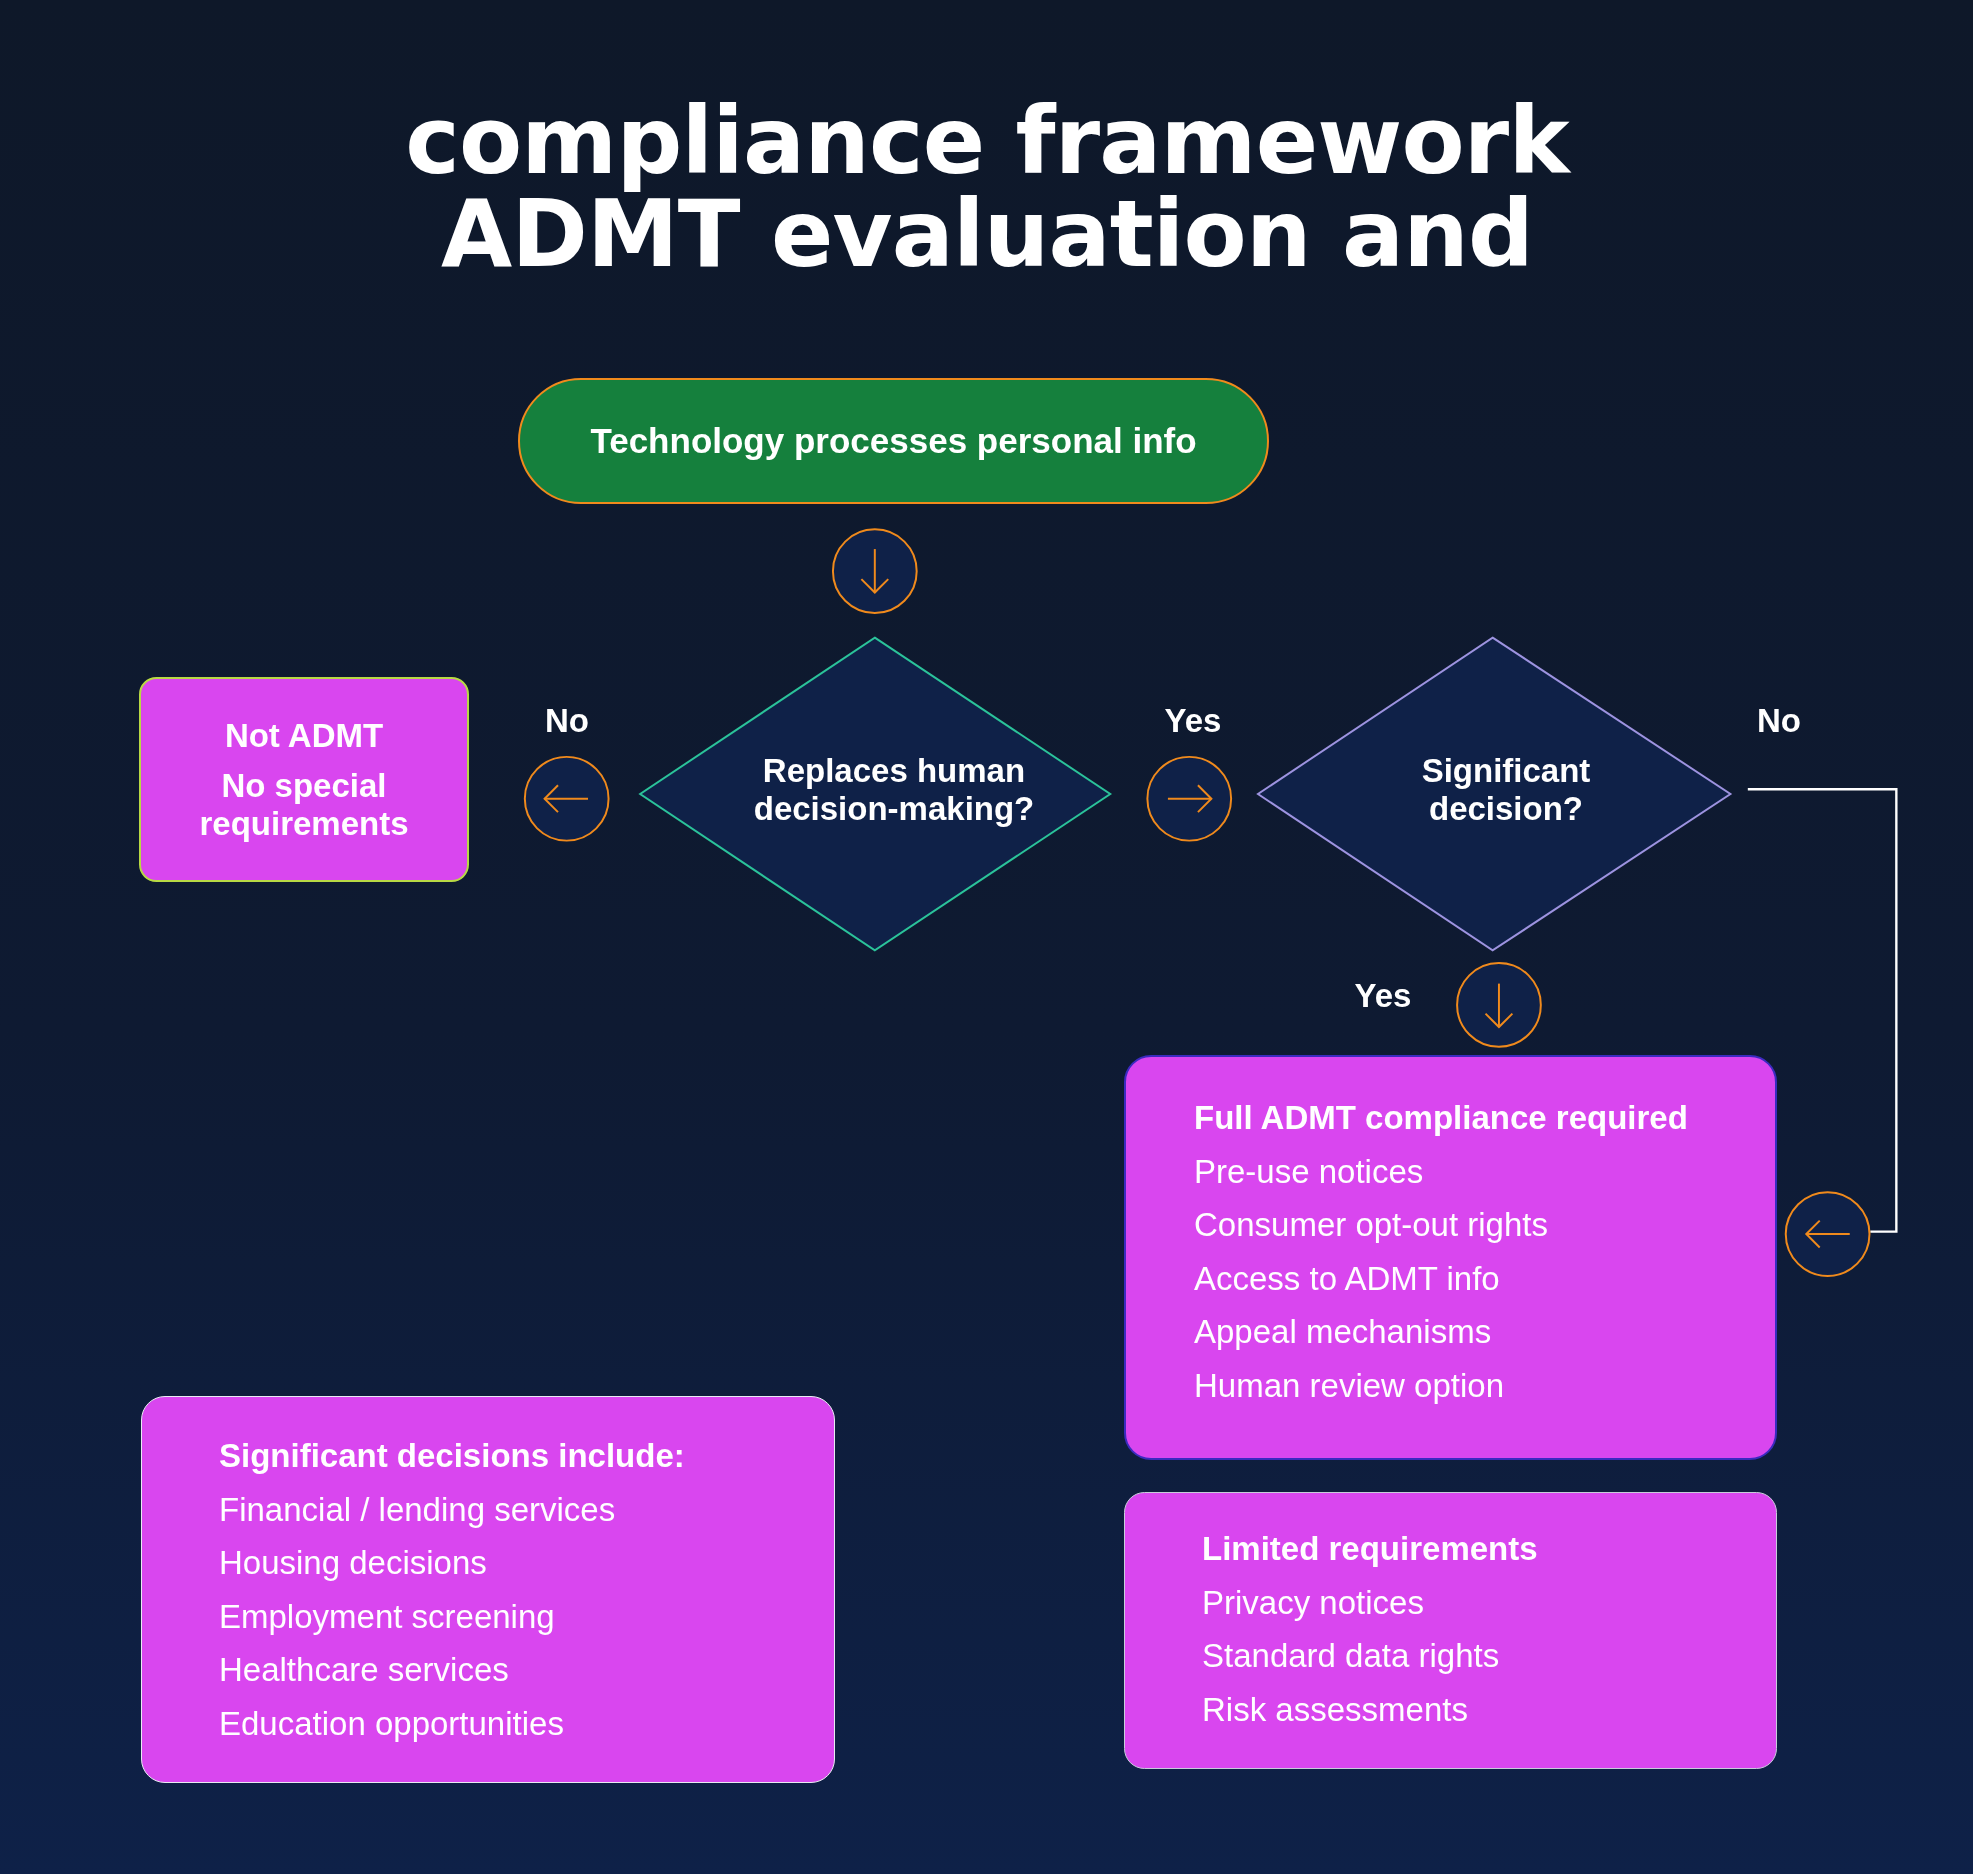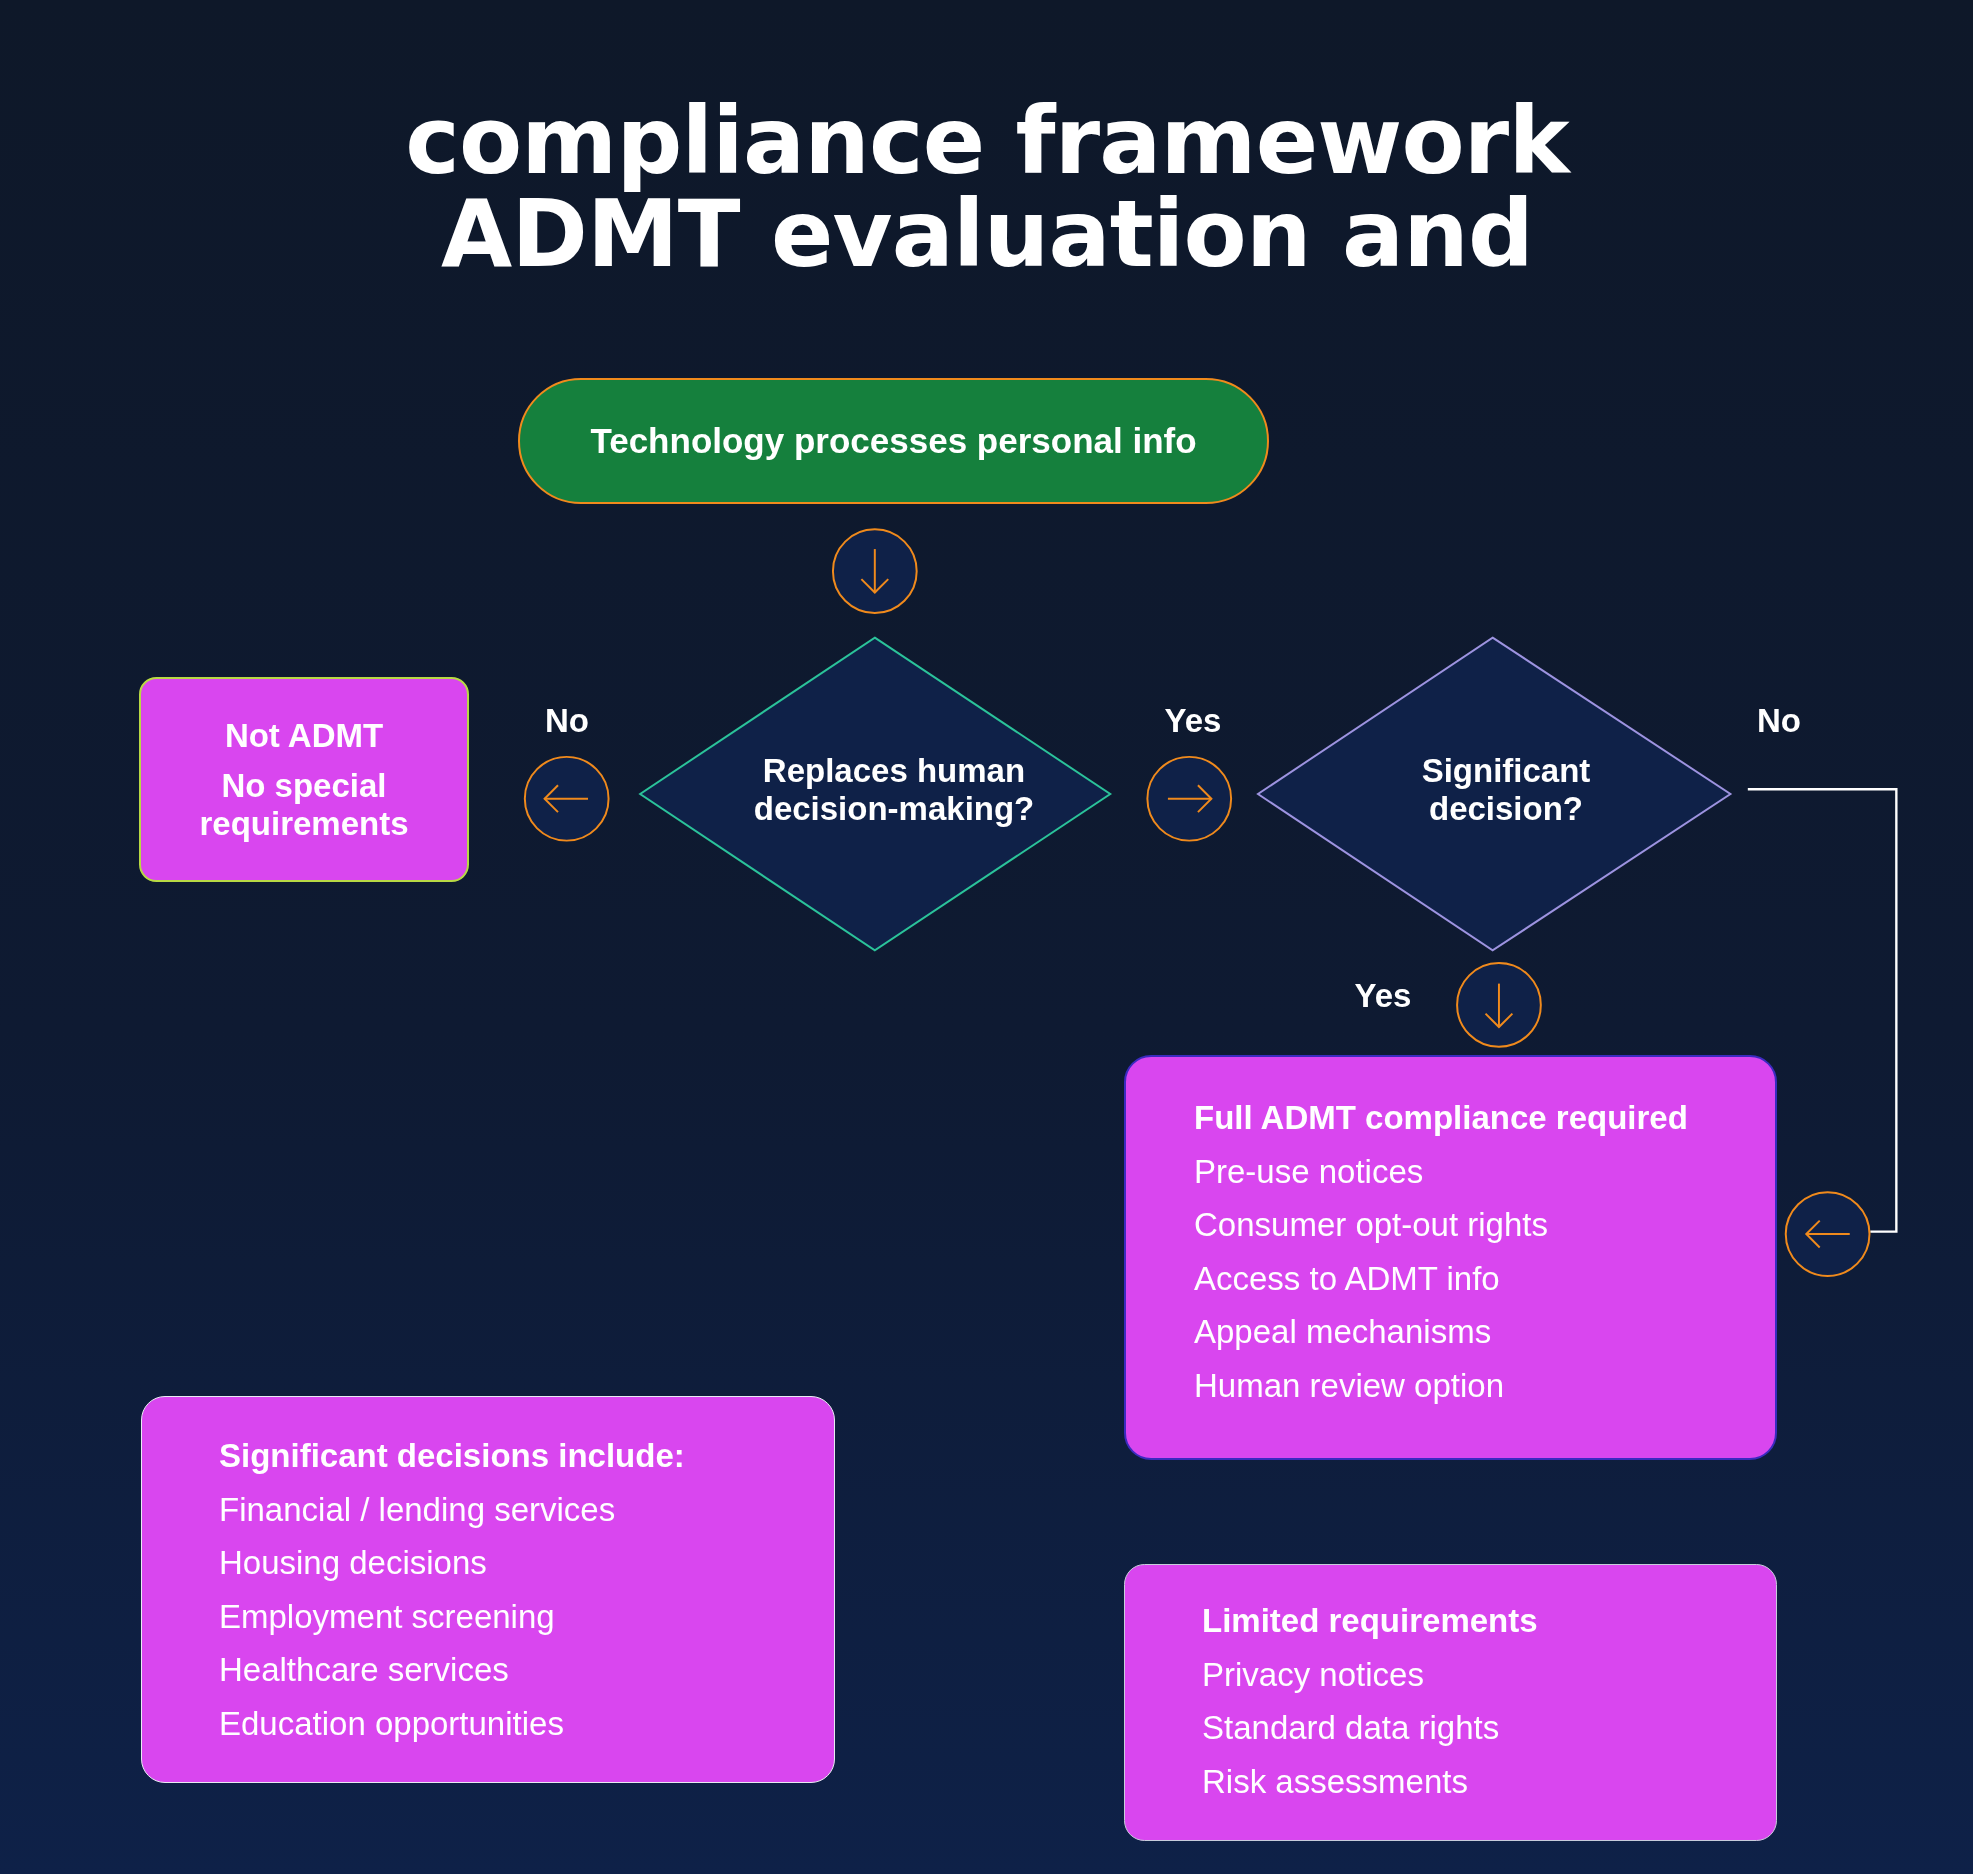--- a/index.html
+++ b/index.html
@@ -39,21 +39,21 @@
     text-align: center;
   }
   .not-admt .h { font-weight: 700; font-size: 33px; line-height: 40px; margin-bottom: 11px; }
   .not-admt .s { font-weight: 700; font-size: 33px; line-height: 38px; }
   .full {
     left: 1124px; top: 1055px; width: 653px; height: 405px;
     border: 2.4px solid #3a2bbf; border-radius: 27px;
     padding: 40px 0 0 68px;
   }
   .limited {
-    left: 1124px; top: 1564px; width: 653px; height: 277px;
+    left: 1124px; top: 1492px; width: 653px; height: 277px;
     border: 1.6px solid #c7ccdb; border-radius: 20.5px;
     padding: 35px 0 0 77px;
   }
   .sig {
     left: 141px; top: 1387px; width: 694px; height: 387px;
     border: 1.6px solid #e8ebf2; border-radius: 24px;
     padding: 38px 0 0 77px;
     margin-top: 9px;
   }
   .list-h { font-weight: 700; font-size: 33px; line-height: 41px; margin-bottom: 12.6px; }

